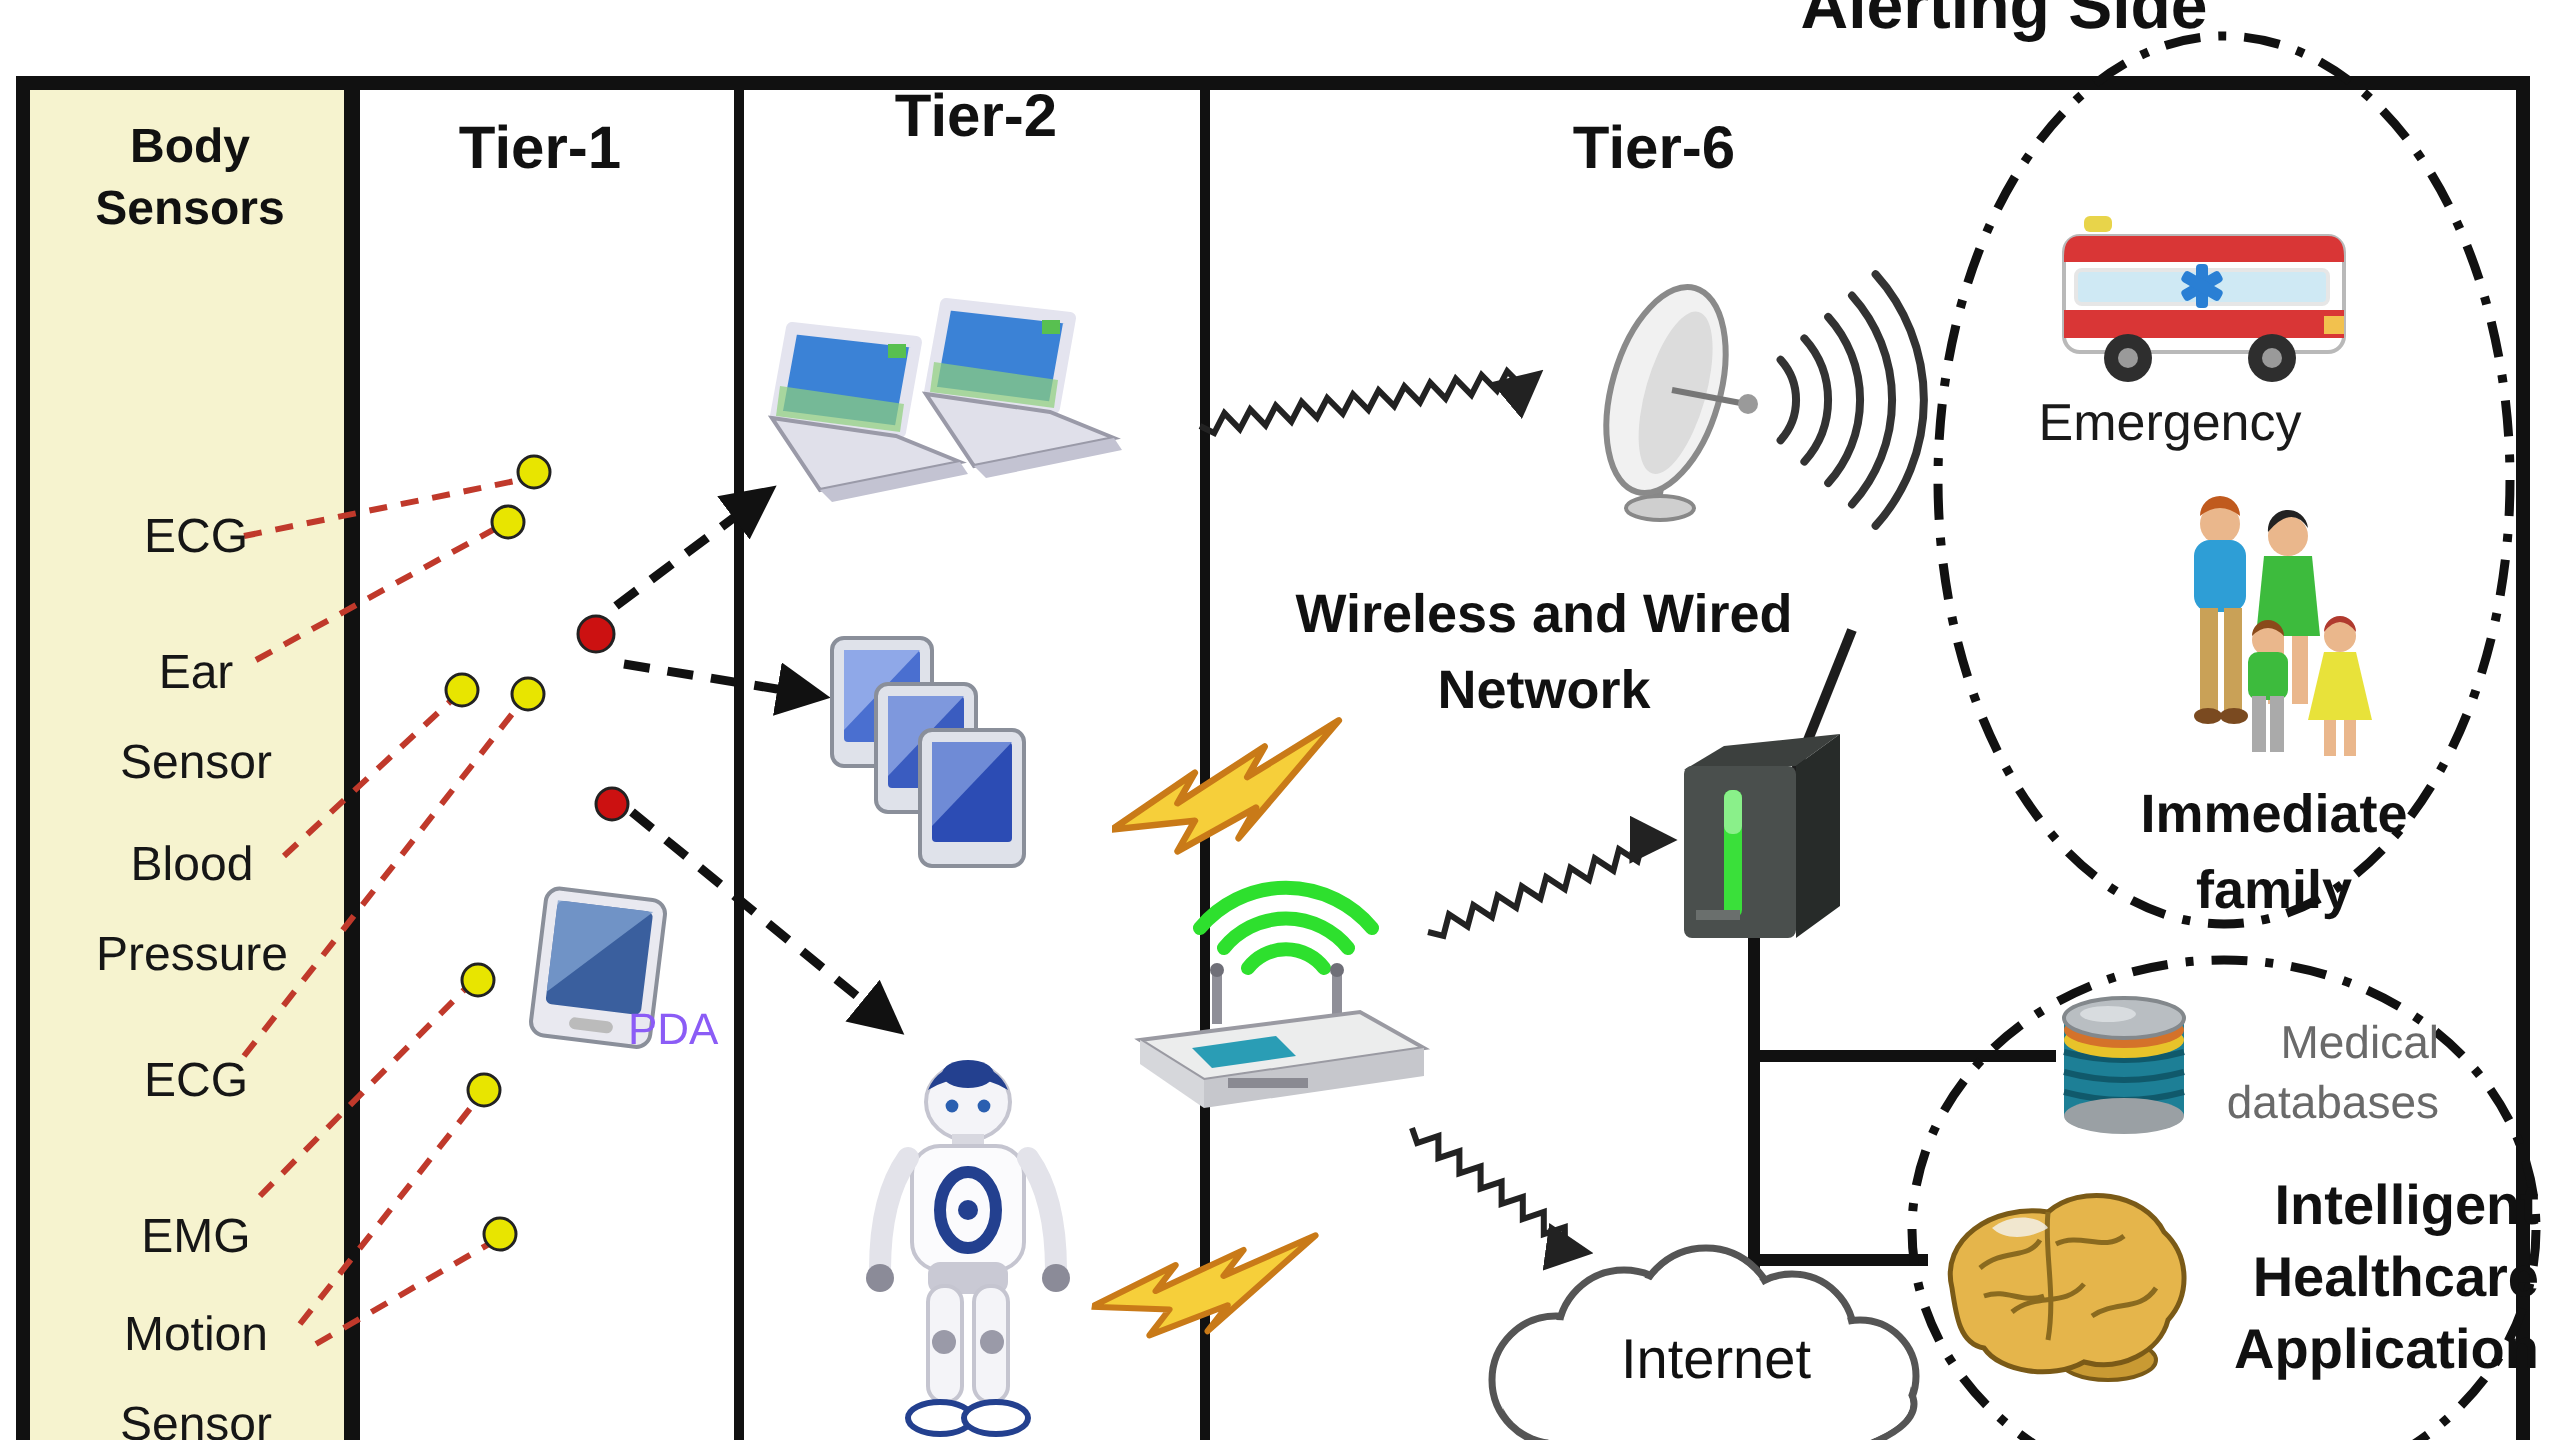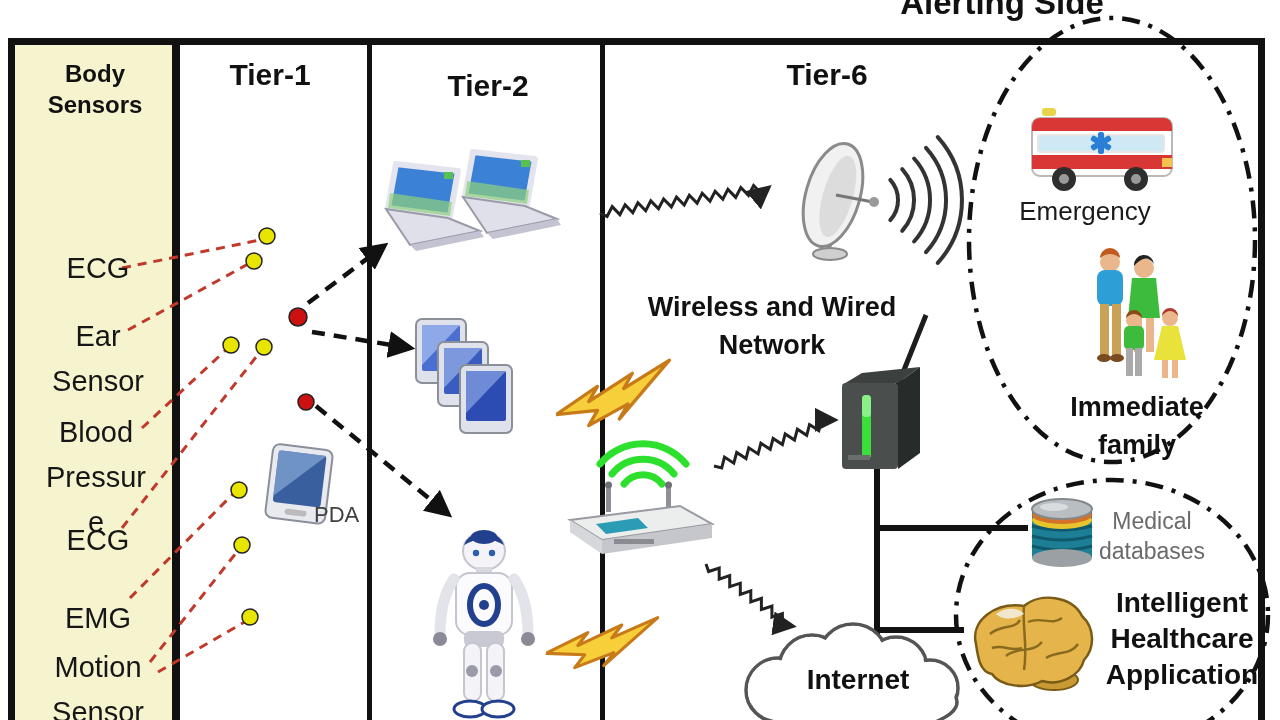--- a/index.html
+++ b/index.html
@@ -9,21 +9,21 @@
   
   #frame{left:8px;top:38px;width:1243px;height:682px;border:7px solid #111;background:#fff;}
   #col-yellow{left:15px;top:45px;width:157px;height:675px;background:#f6f3cf;}
   .vdiv{top:45px;height:675px;background:#111;}
   #div1{left:172px;width:8px;}
   #div2{left:367px;width:5px;}
   #div3{left:600px;width:5px;}
   
   .hdr{font-weight:bold;font-size:30px;transform:translateX(-50%);white-space:nowrap;}
   .hdr2{font-weight:bold;font-size:24px;line-height:31px;text-align:center;transform:translateX(-50%);}
-  .sensor-label{font-size:29px;line-height:45px;text-align:center;transform:translateX(-50%);
+  .sensor-label{font-size:24px;line-height:45px;text-align:center;transform:translateX(-50%);
                 color:#161616;overflow-wrap:break-word;}
   .biglabel{font-weight:bold;text-align:center;transform:translateX(-50%);}
   .plain{transform:translateX(-50%);text-align:center;}
   svg{display:block;}
 </style>
 </head>
 <body>
 
 <div id="page">
 
@@ -307,33 +307,33 @@
       <path d="M 30 62 C 42 58 48 66 60 62"></path>
       <path d="M 62 20 C 60 40 66 60 62 84"></path>
     </g>
     <path d="M 34 28 C 44 20 58 22 62 28 C 52 34 40 34 34 28 Z" fill="#f4f4f0" opacity="0.8"></path>
   </svg>
 
   <div class="abs hdr" style="left:1002px;top:-16px;font-size:33px;">Alerting Side</div>
 
   <div class="abs hdr2" style="left:95px;top:58px;width:130px;">Body Sensors</div>
   <div class="abs hdr" style="left:270px;top:58px;">Tier-1</div>
-  <div class="abs hdr" style="left:488px;top:69px;">Tier-2</div>
+  <div class="abs hdr" style="left:488px;top:42px;">Tier-2</div>
   <div class="abs hdr" style="left:827px;top:58px;">Tier-6</div>
 
   <div class="abs sensor-label" style="left:98px;top:246px;width:120px;">ECG</div>
   <div class="abs sensor-label" style="left:98px;top:314px;width:120px;">Ear Sensor</div>
   <div class="abs sensor-label" style="left:96px;top:410px;width:112px;">Blood Pressure</div>
   <div class="abs sensor-label" style="left:98px;top:518px;width:120px;">ECG</div>
   <div class="abs sensor-label" style="left:98px;top:596px;width:120px;">EMG</div>
   <div class="abs sensor-label" style="left:98px;top:645px;width:130px;">Motion Sensor</div>
 
-  <div class="abs" style="left:314px;top:502px;font-size:22px;color:#404040;">PDA</div>
+  <div class="abs" style="left:314px;top:502px;font-size:22px;color:#8b5cf6;">PDA</div>
 
   <div class="abs biglabel" style="left:772px;top:288px;width:250px;font-size:27px;line-height:38px;">Wireless and Wired Network</div>
-  <div class="abs plain" style="left:858px;top:664px;font-size:28px;font-weight:bold;">Internet</div>
+  <div class="abs plain" style="left:858px;top:664px;font-size:28px;">Internet</div>
 
   <div class="abs biglabel" style="left:1137px;top:388px;width:175px;font-size:27px;line-height:38px;">Immediate family</div>
   <div class="abs plain" style="left:1085px;top:196px;font-size:26px;color:#1a1a1a;">Emergency</div>
-  <div class="abs plain" style="left:1152px;top:506px;width:135px;font-size:23px;line-height:30px;color:#6a6a6a;margin-left:0;">Medical databases</div>
-  <div class="abs biglabel" style="left:1182px;top:585px;width:175px;font-size:28px;line-height:36px;">Intelligent Healthcare Application</div>
+  <div class="abs plain" style="left:1152px;top:506px;width:135px;font-size:23px;line-height:30px;color:#6a6a6a;margin-left:0;text-align:right;">Medical databases</div>
+  <div class="abs biglabel" style="left:1182px;top:585px;width:175px;font-size:28px;line-height:36px;text-align:right;">Intelligent Healthcare Application</div>
 
 </div>
 
 </body></html>

